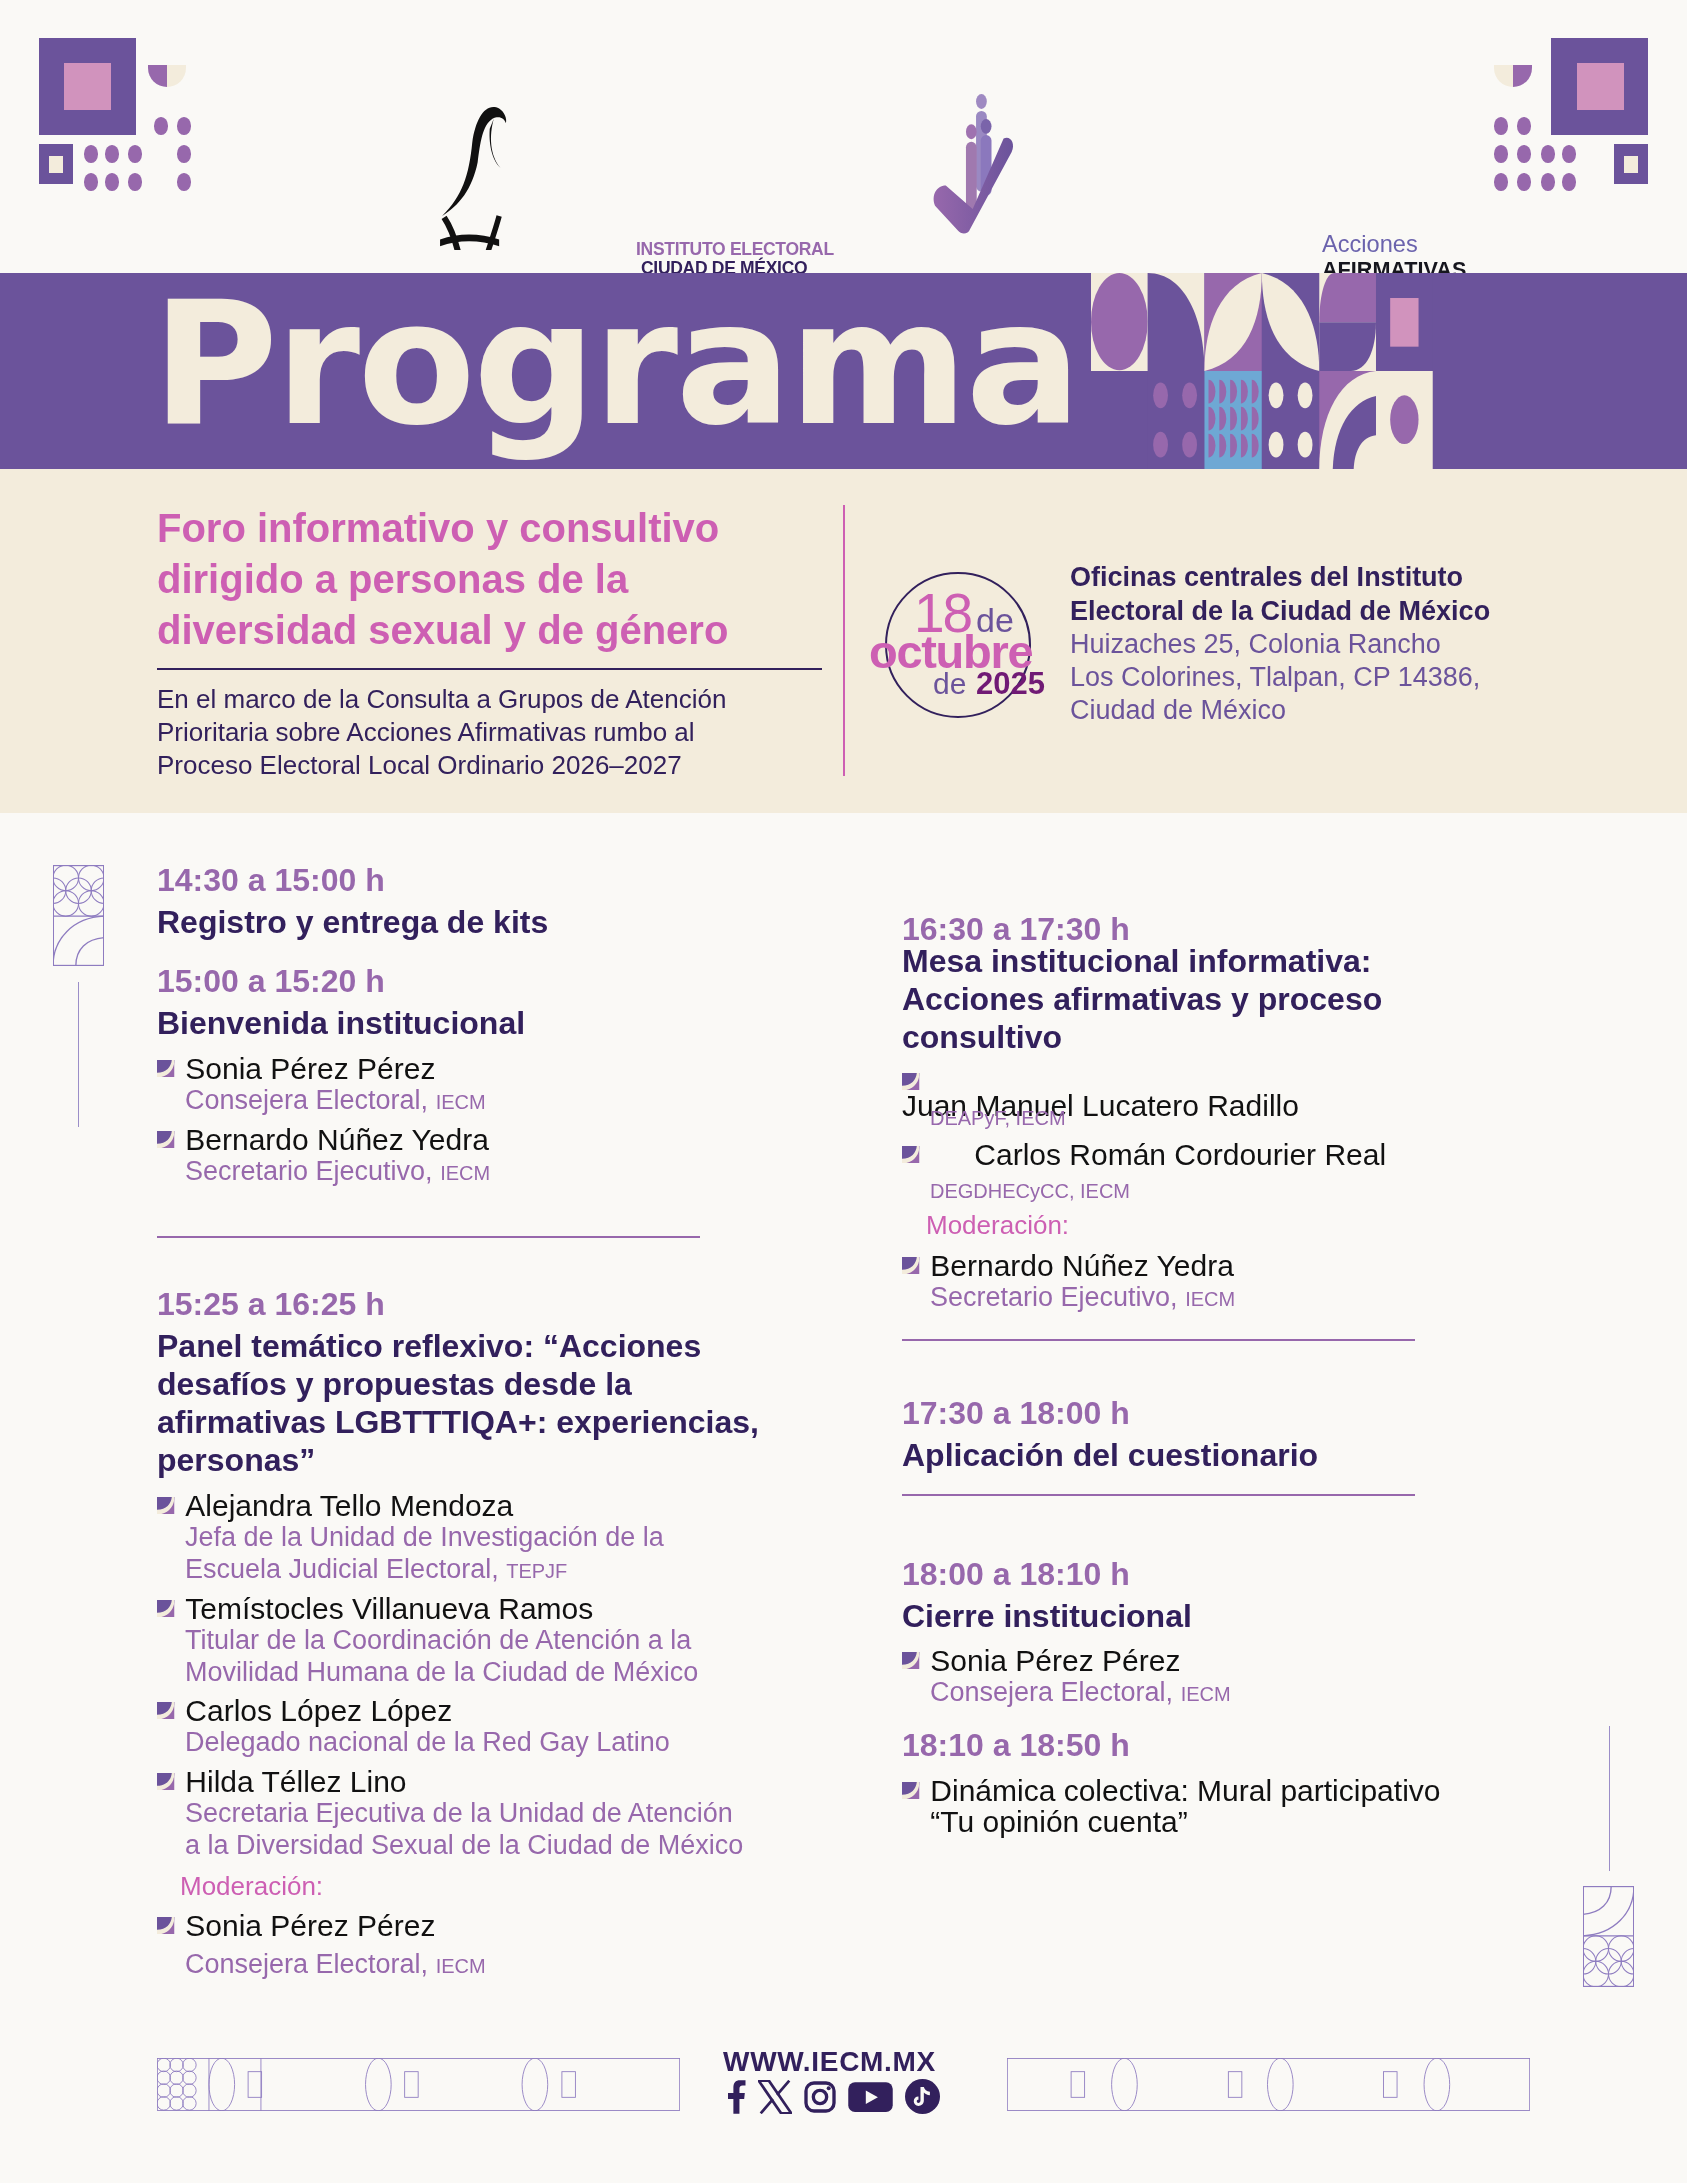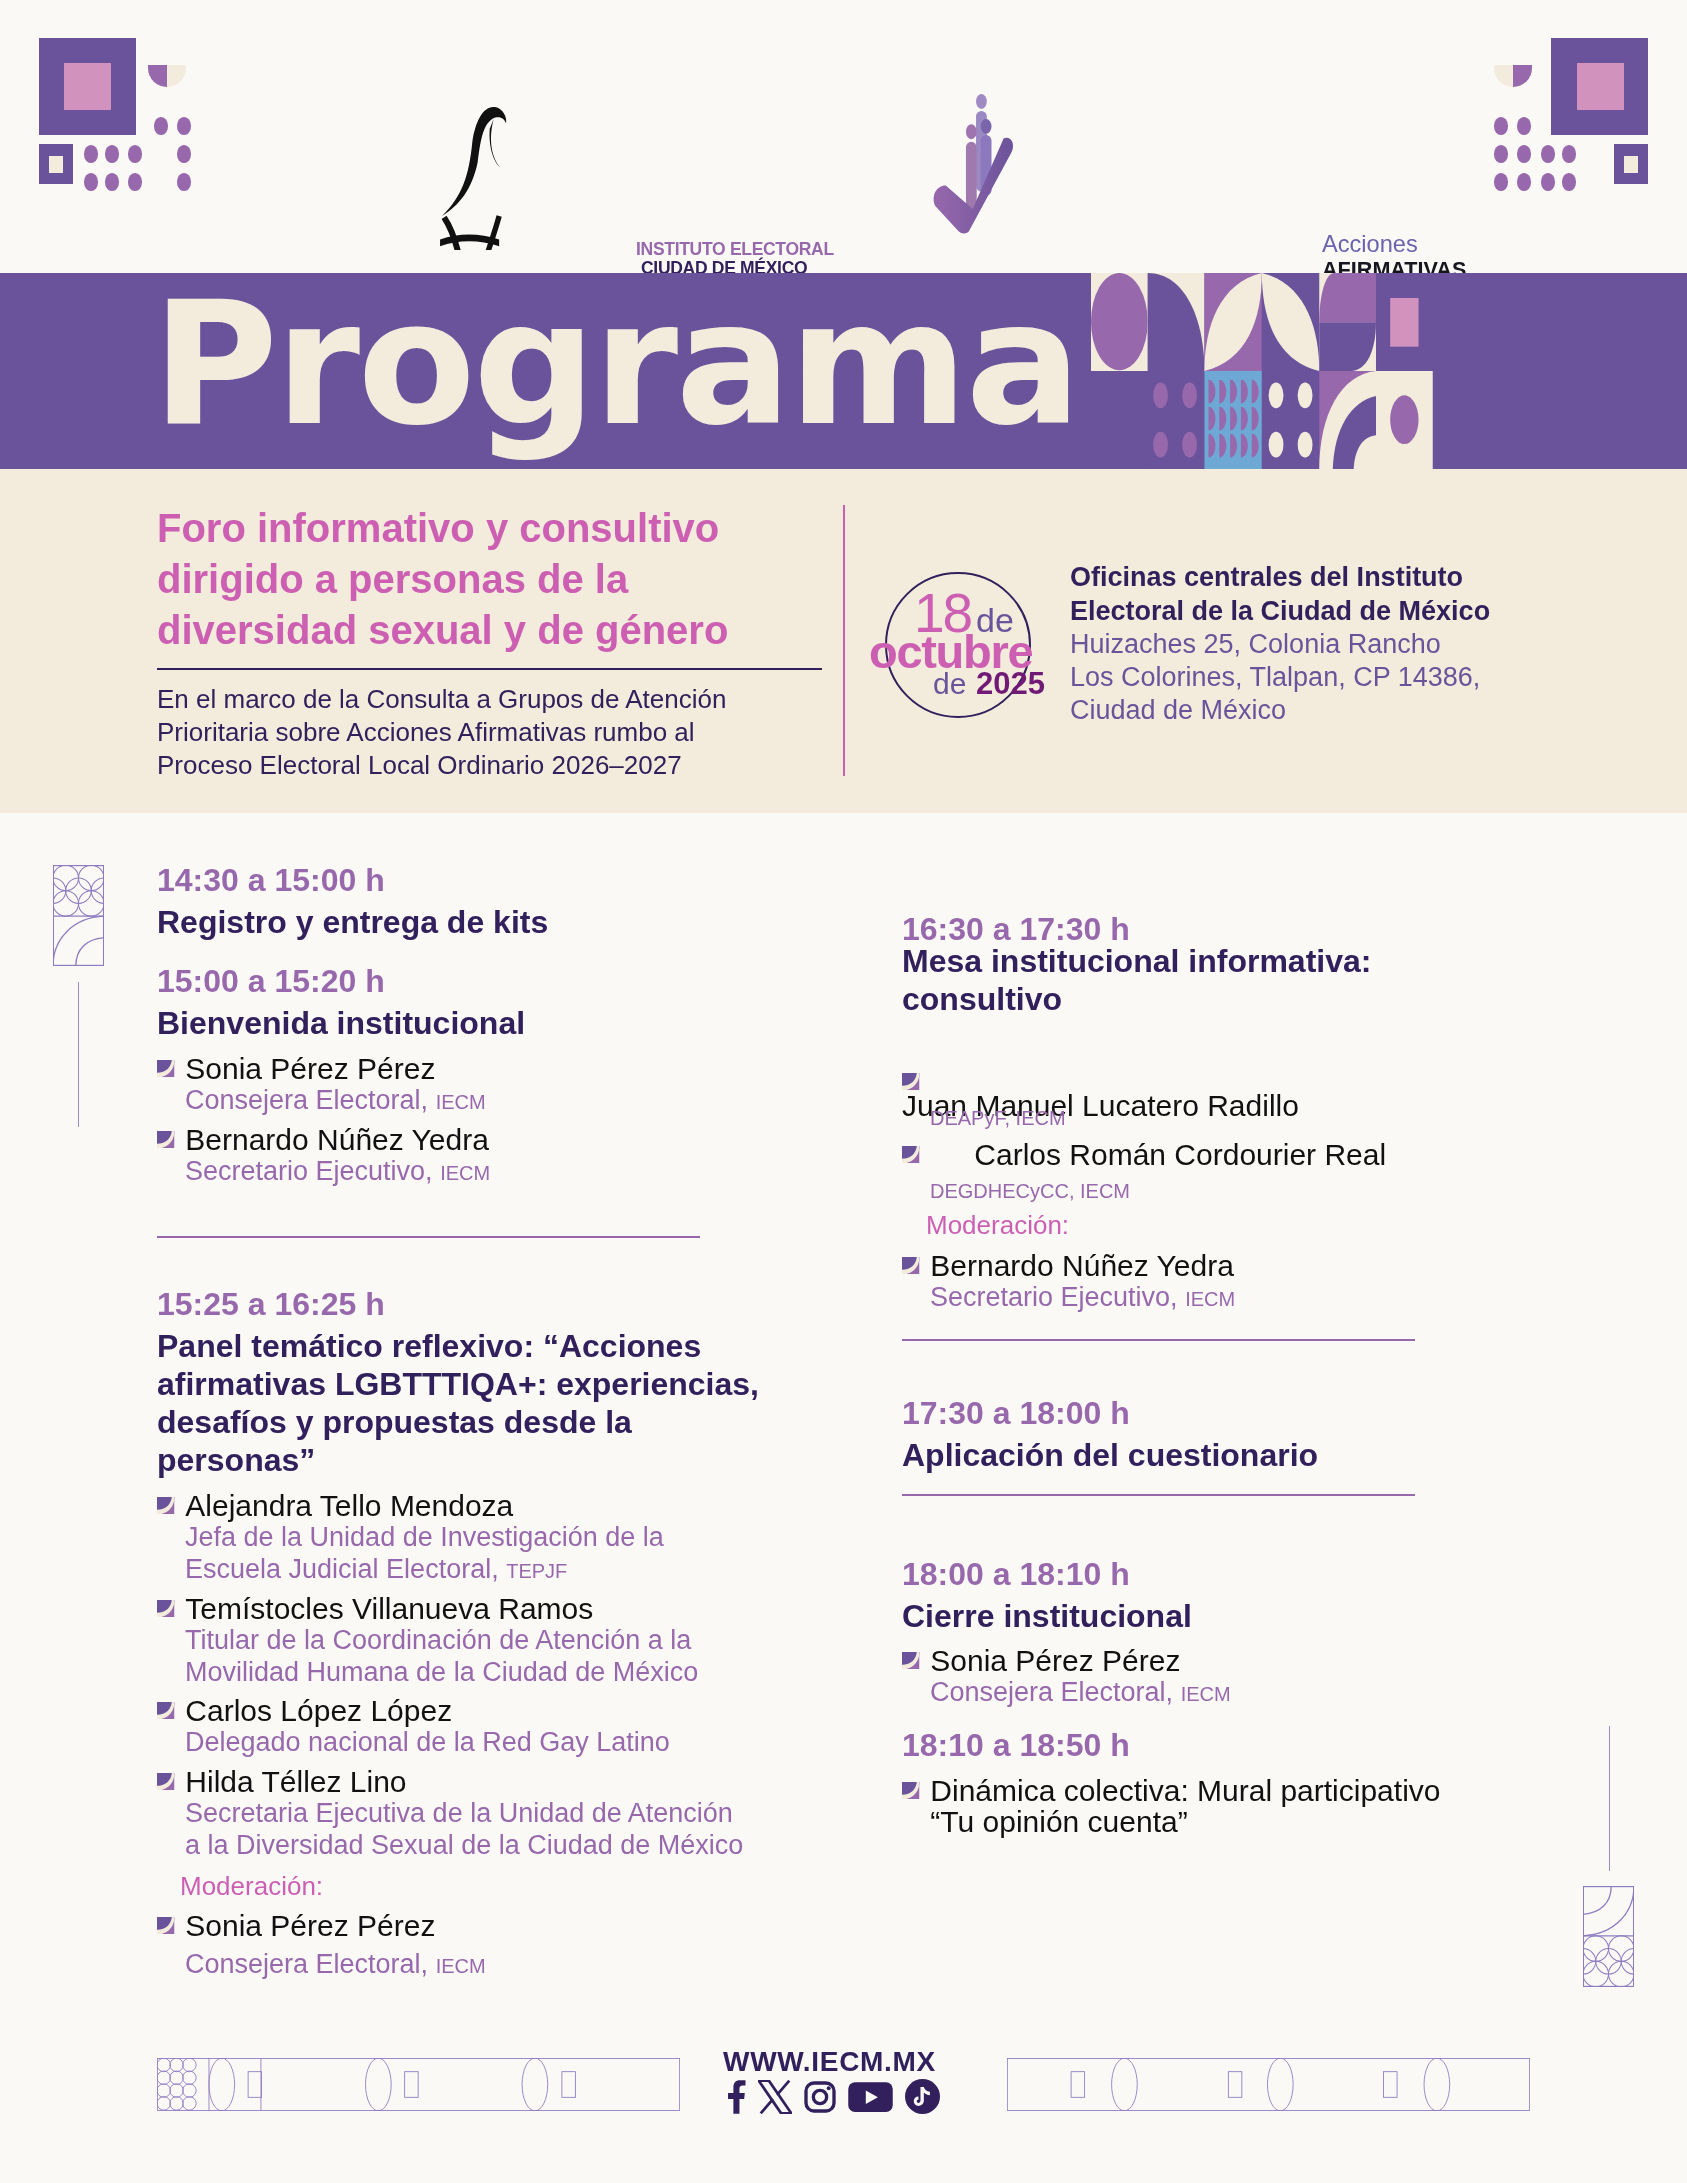--- a/index.html
+++ b/index.html
@@ -285,22 +285,22 @@
       </svg>
     <span class="pname">Bernardo Núñez Yedra</span>
   </div>
   <div class="prole" style="left:185px;top:1155px;"><span>Secretario Ejecutivo,</span> <span class="org">IECM</span></div>
 
   <div class="hrule" style="left:157px;top:1236px;width:543px;"></div>
 
   <div class="time" style="left:157px;top:1288px;">15:25 a 16:25 h</div>
   <div class="activity" style="left:157px;top:1327px;width:675px;">
     <div>Panel temático reflexivo: “Acciones</div>
+    <div>desafíos y propuestas desde la</div>
     <div>afirmativas LGBTTTIQA+: experiencias,</div>
-    <div>desafíos y propuestas desde la</div>
     <div>personas”</div>
   </div>
 
   <div class="person" style="left:157px;top:1490px;">
     <svg class="bullet" viewBox="0 0 26 26" width="17.5" height="17.5">
         <use href="#bul"></use>
       </svg>
     <span class="pname">Alejandra Tello Mendoza</span>
   </div>
   <div class="prole" style="left:185px;top:1521px;">
@@ -347,20 +347,21 @@
       </svg>
     <span class="pname">Sonia Pérez Pérez</span>
   </div>
   <div class="prole" style="left:185px;top:1948px;"><span>Consejera Electoral,</span> <span class="org">IECM</span></div>
 </div>
 
 <div>
   <div class="time" style="left:902px;top:913px;">16:30 a 17:30 h</div>
   <div class="activity" style="left:902px;top:942px;width:574px;">
     <div>Mesa institucional informativa:</div>
+    <div>Acciones afirmativas y proceso</div>
     <div>consultivo</div>
   </div>
   <div class="person" style="left:902px;top:1066px;flex-direction:column;">
     <svg class="bullet" viewBox="0 0 26 26" width="17.5" height="17.5">
         <use href="#bul"></use>
       </svg>
     <span class="pname">Juan Manuel Lucatero Radillo</span>
   </div>
   <div class="prole" style="left:930px;top:1100px;"><span class="org">DEAPyF, IECM</span></div>
   <div class="person" style="left:902px;top:1139px;gap:44px;">

